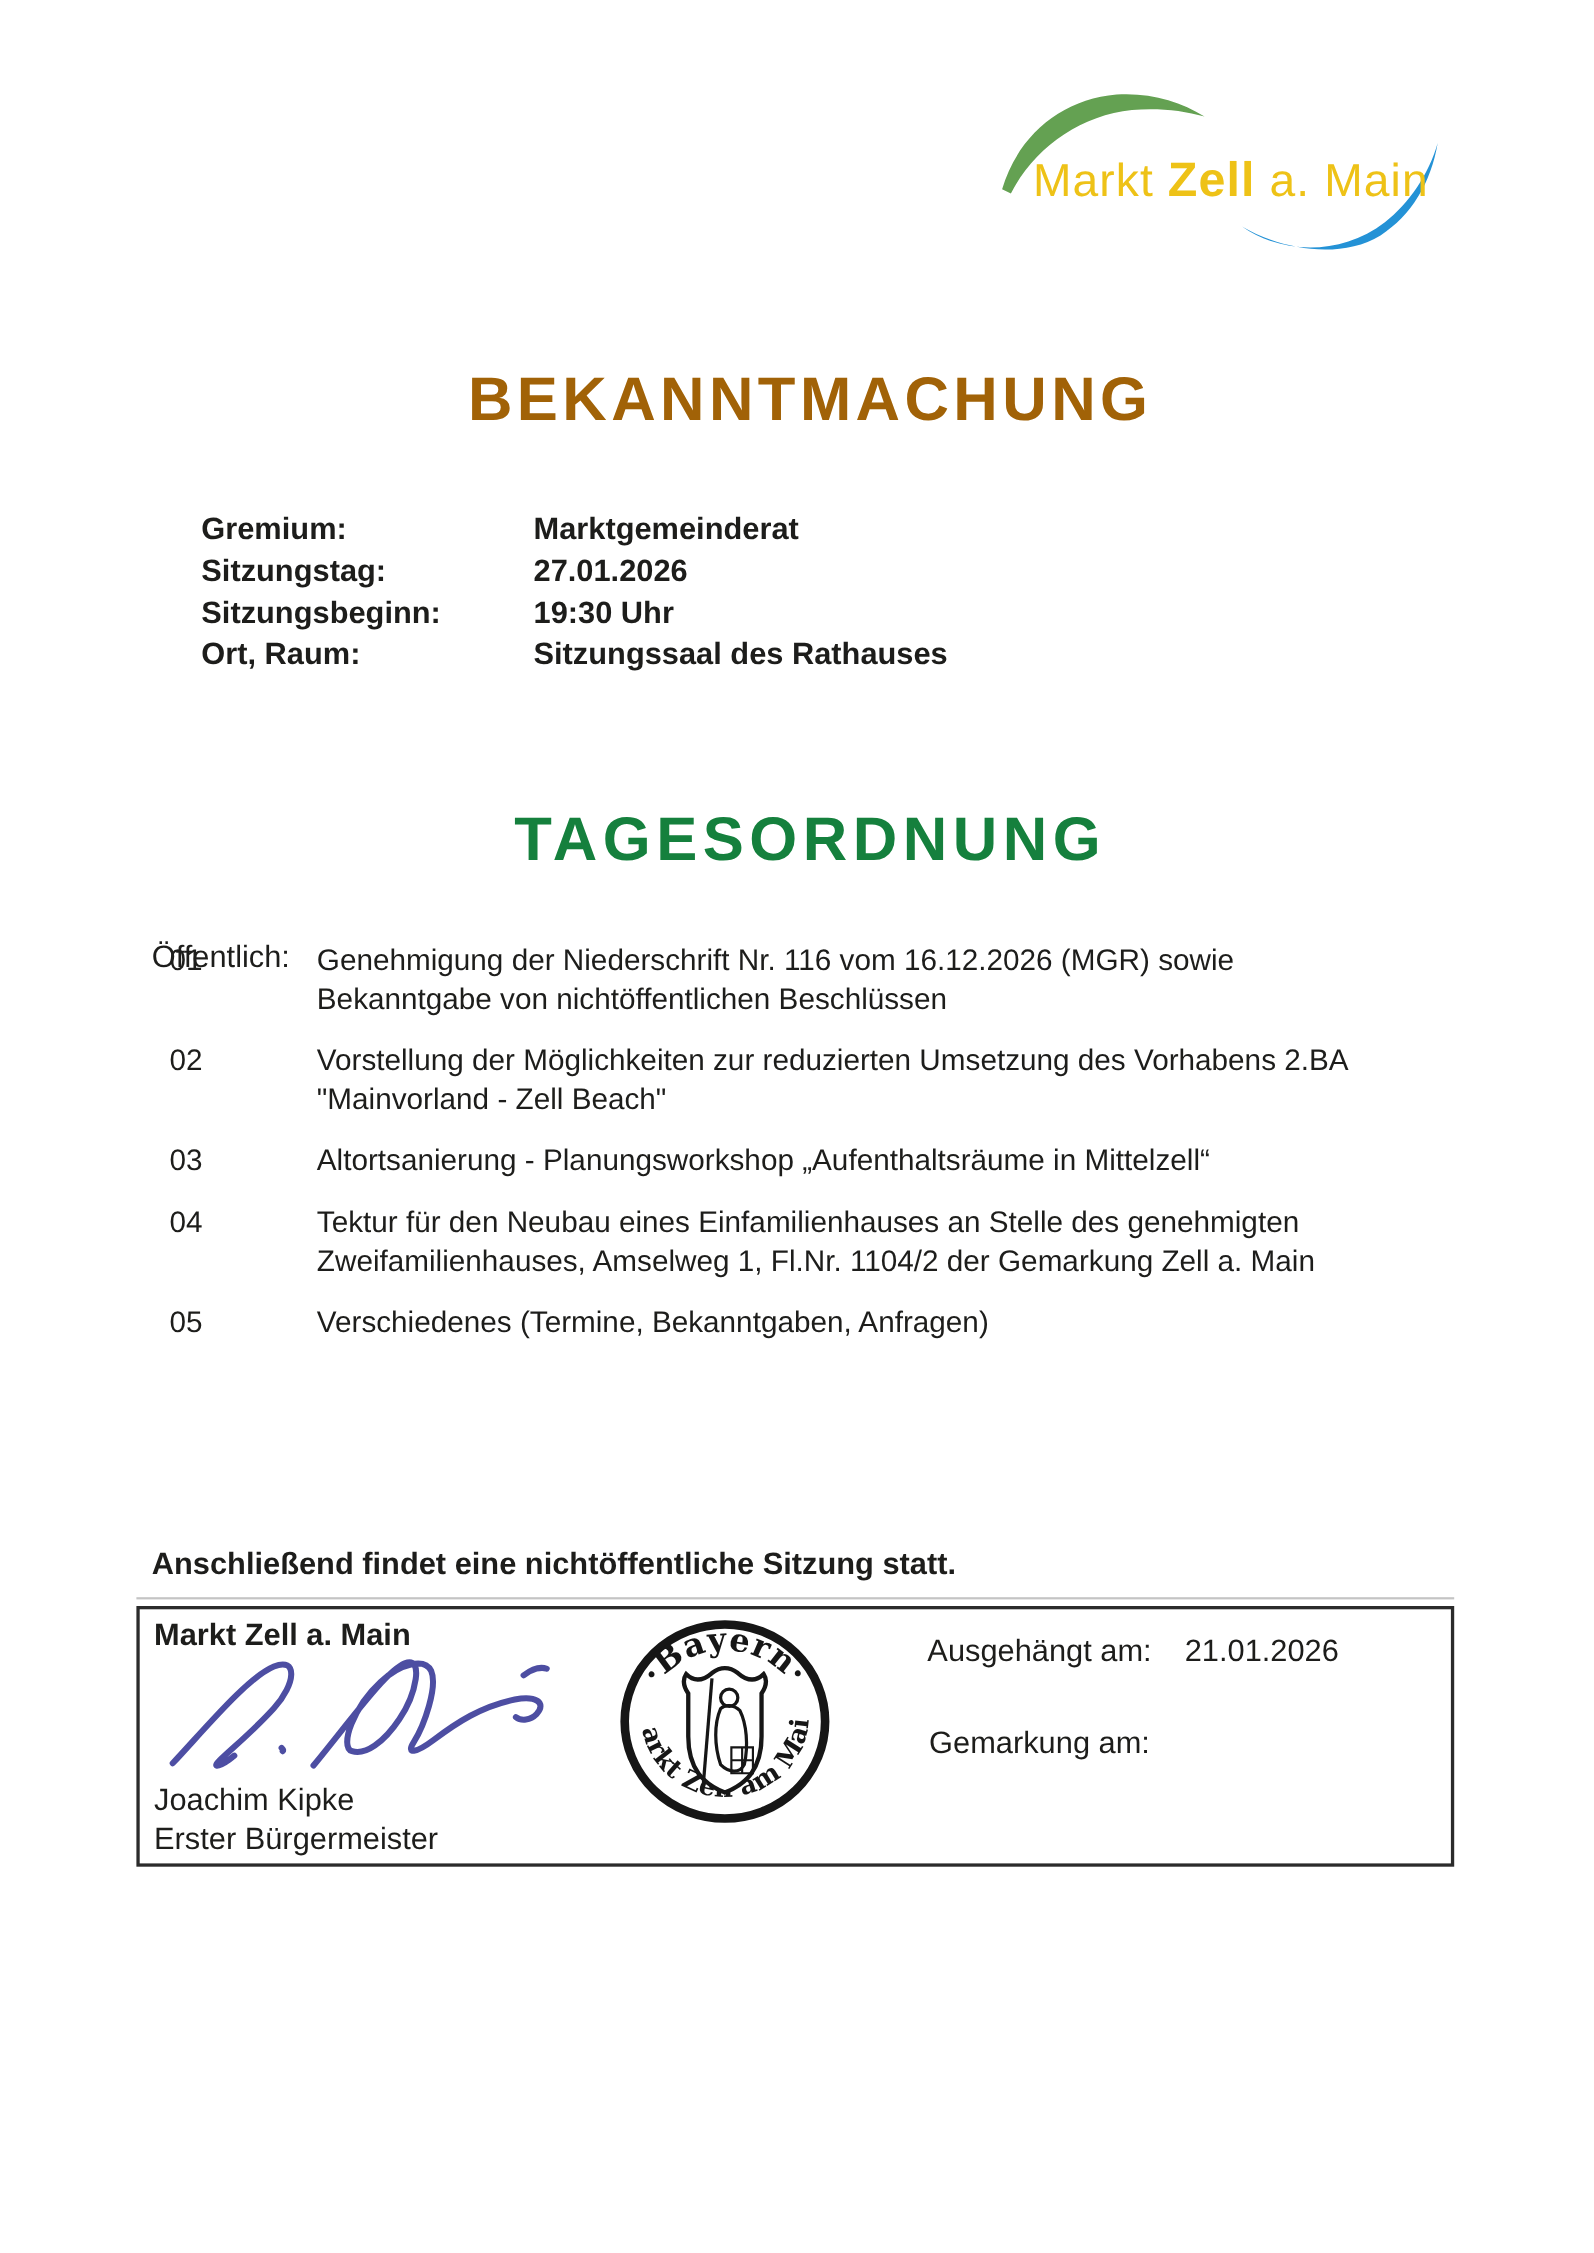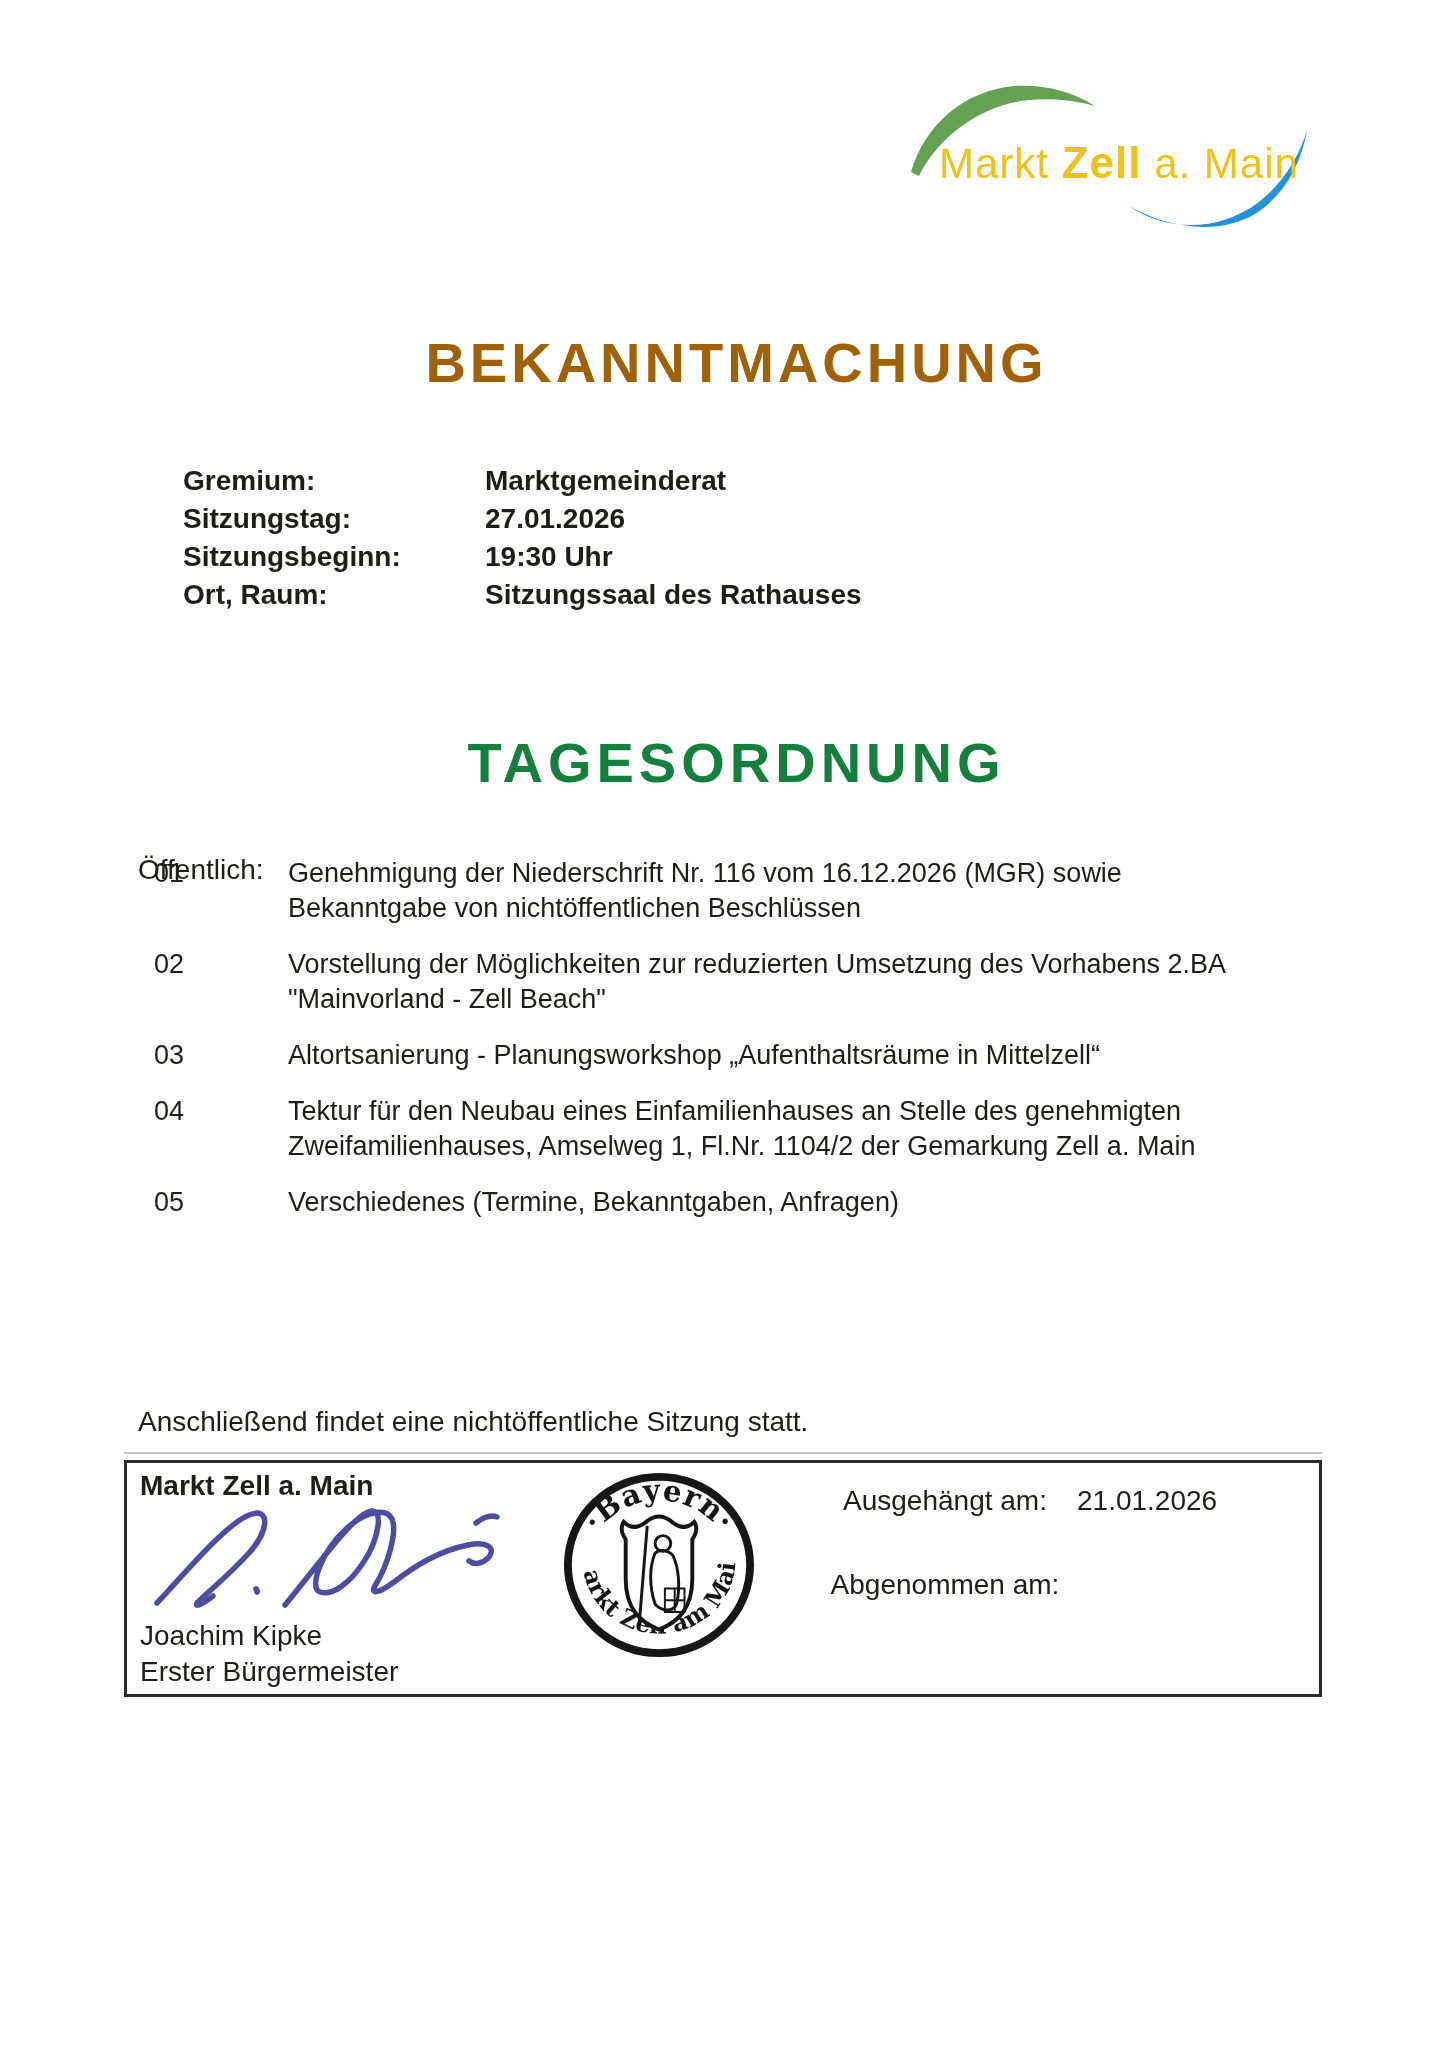--- a/index.html
+++ b/index.html
@@ -40,21 +40,21 @@
 
   
   .public-label { position:absolute; left:138px; top:854px; font-size:28px; }
   .agenda { position:absolute; left:138px; top:856px; width:1110px;margin-left:16px; }
   .agenda-item { display:flex; margin-bottom:21px; }
   .agenda-num { width:134px; font-size:27px; line-height:35px; flex:0 0 134px; }
   .agenda-text { width:970px; max-width:970px; font-size:27px; line-height:35px; }
 
   .closing-note {
     position:absolute; left:138px; top:1406px;
-    font-size:28px; font-weight:normal;
+    font-size:28px; font-weight:bold;
   }
 
   
   .pre-rule {
     position:absolute; left:124px; top:1452px; width:1198px; height:2px;
     background:#c4c4c4;
   }
   .footer-box {
     position:absolute; left:124px; top:1460px; width:1198px; height:237px;
     border:3px solid #2b2b2b;
@@ -181,19 +181,19 @@
         <path d="M 106,122 L 126,122 L 126,146 L 106,146 Z M 106,134 L 126,134 M 116,122 L 116,146" stroke-width="2"></path>
       </g>
     </svg>
 
     <div class="box-right">
       <div class="box-row">
         <div class="box-label">Ausgehängt am:</div>
         <div class="box-value">21.01.2026</div>
       </div>
       <div class="box-row">
-        <div class="box-label">Abgenommen am:</div>
+        <div class="box-label">Gemarkung am:</div>
         <div class="box-value"></div>
       </div>
     </div>
 
   </div>
 </div>
 
 </body></html>

